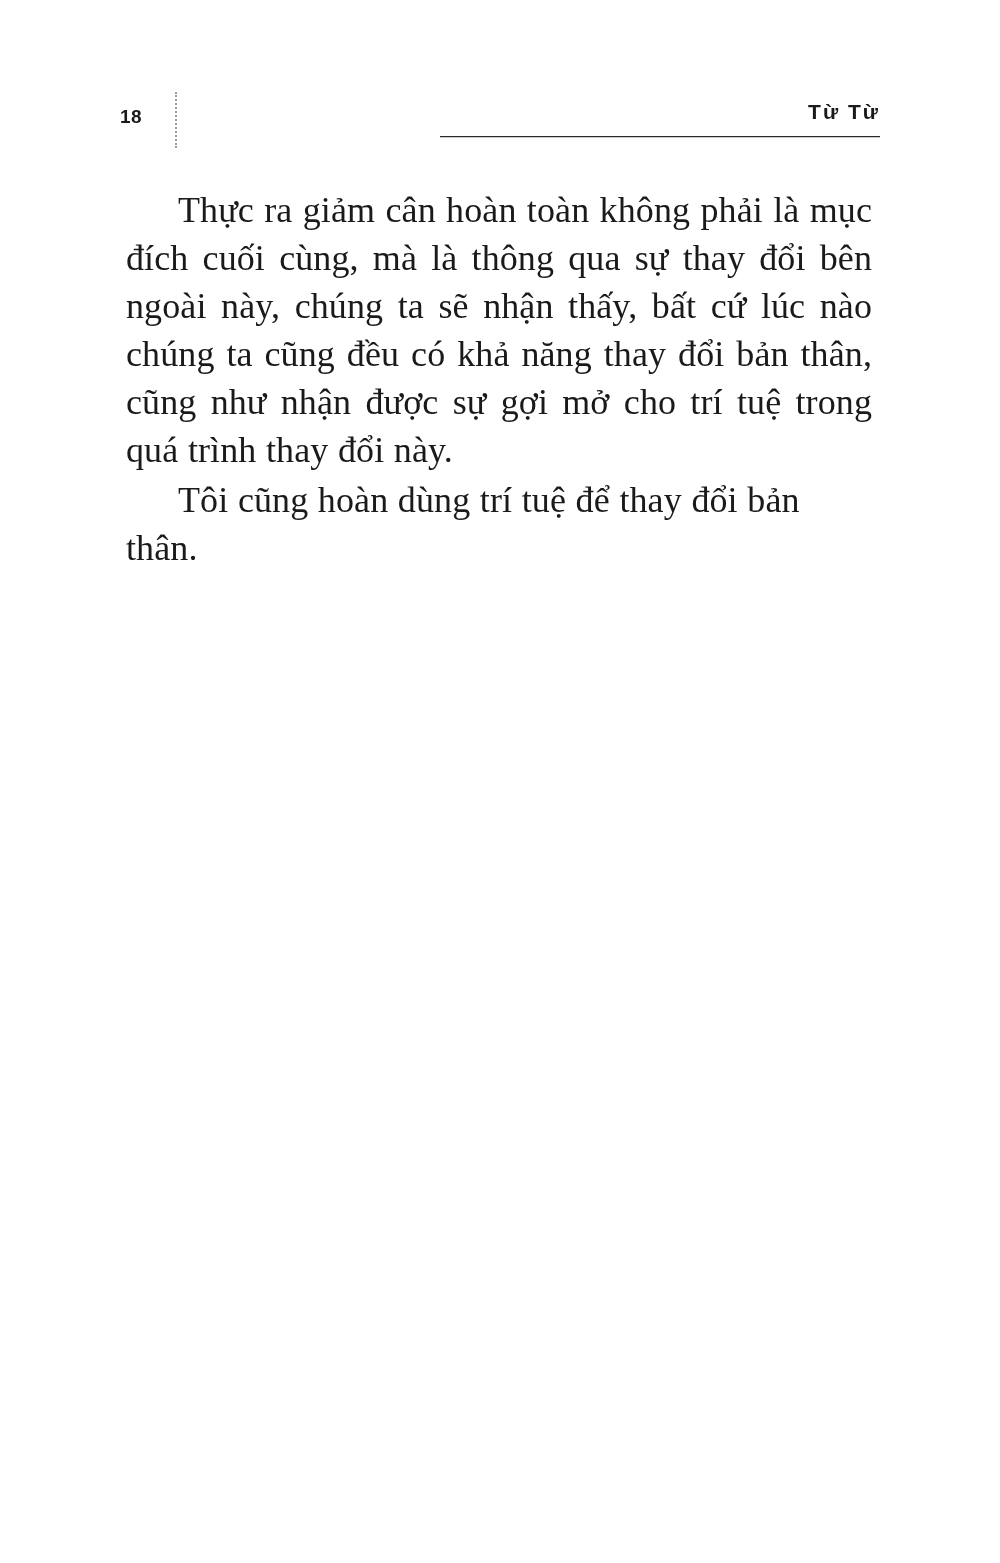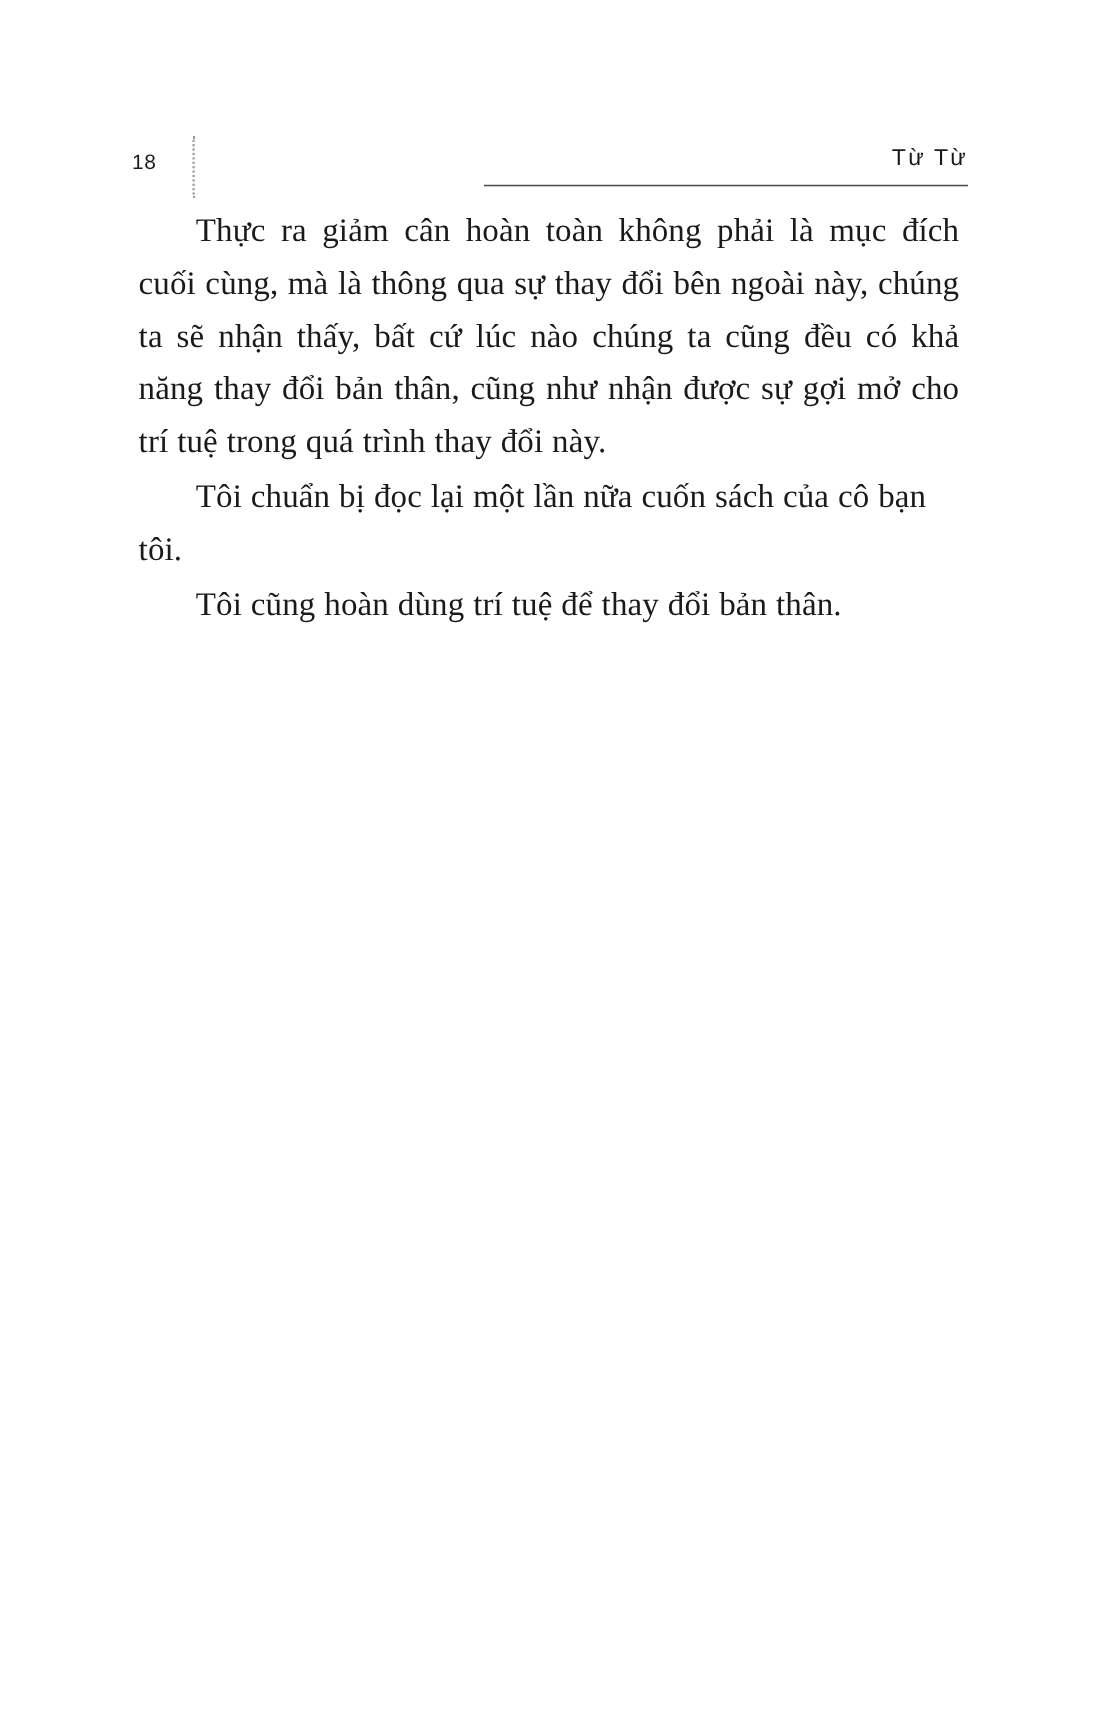--- a/index.html
+++ b/index.html
@@ -18,24 +18,25 @@
 
   .page {
     position: absolute;
     inset: 0;
     background: #ffffff;
   }
 
   
   .header {
     position: absolute;
-    top: 124px;
+    top: 92px;
     left: 120px;
     right: 120px;
     height: 46px;
+    font-weight: bold;
   }
 
   .folio {
     position: absolute;
     left: 0;
     top: 14px;
     font-family: "Liberation Sans", sans-serif;
     font-size: 19px;
     letter-spacing: 0.5px;
     color: #1a1a1a;
@@ -82,21 +83,21 @@
   
   .body-text {
     position: absolute;
     top: 186px;
     left: 126px;
     width: 750px;
   }
 
   .para {
     margin: 0 4px 2px 0;
-    font-size: 30px;
+    font-size: 36px;
     line-height: 48px;
     text-align: justify;
     text-justify: inter-word;
     text-indent: 52px;
     letter-spacing: 0.1px;
     word-spacing: 0.5px;
   }
 
   .para.last-short {
     text-align: left;
@@ -109,17 +110,16 @@
 
   <div class="header">
     <div class="folio">18</div>
     <div class="folio-rule"></div>
     <div class="header-title">Từ Từ</div>
     <div class="header-line"></div>
   </div>
 
   <div class="body-text">
     <p class="para">Thực ra giảm cân hoàn toàn không phải là mục đích cuối cùng, mà là thông qua sự thay đổi bên ngoài này, chúng ta sẽ nhận thấy, bất cứ lúc nào chúng ta cũng đều có khả năng thay đổi bản thân, cũng như nhận được sự gợi mở cho trí tuệ trong quá trình thay đổi này.</p>
-    <p class="para last-short">Tôi chuẩn bị đọc lại một lần nữa cuốn sách của cô bạn tôi.</p>
     <p class="para last-short">Tôi cũng hoàn dùng trí tuệ để thay đổi bản thân.</p>
   </div>
 
 </div>
 
 </body></html>

